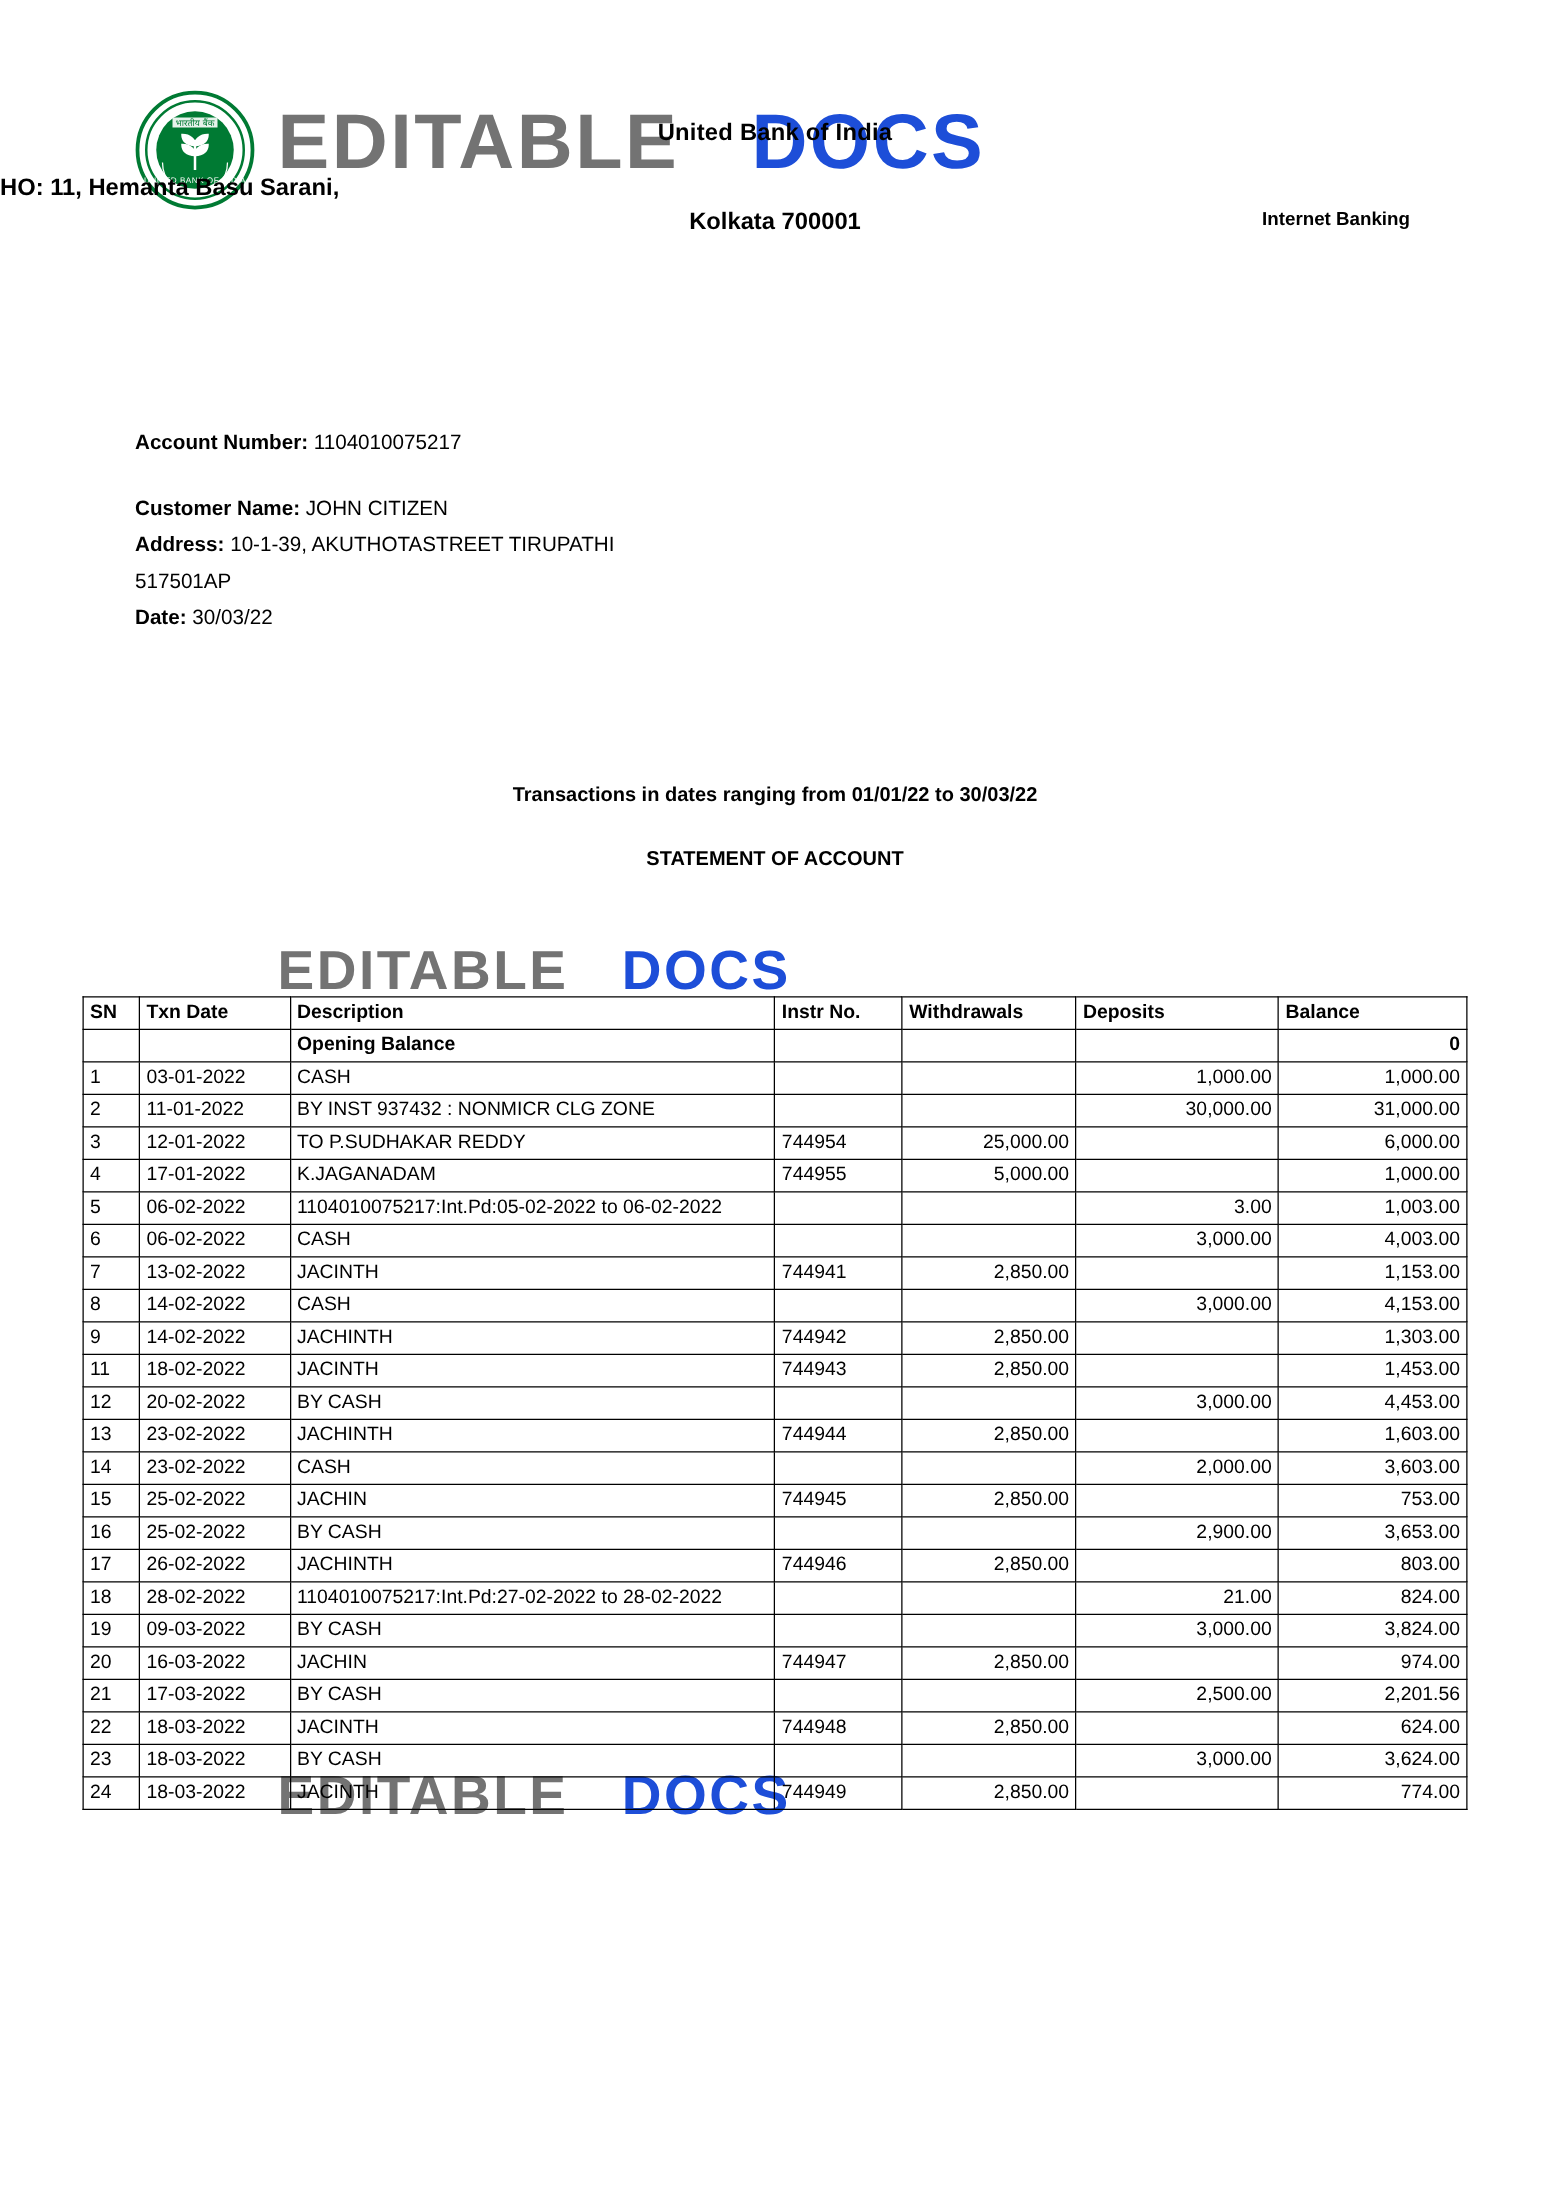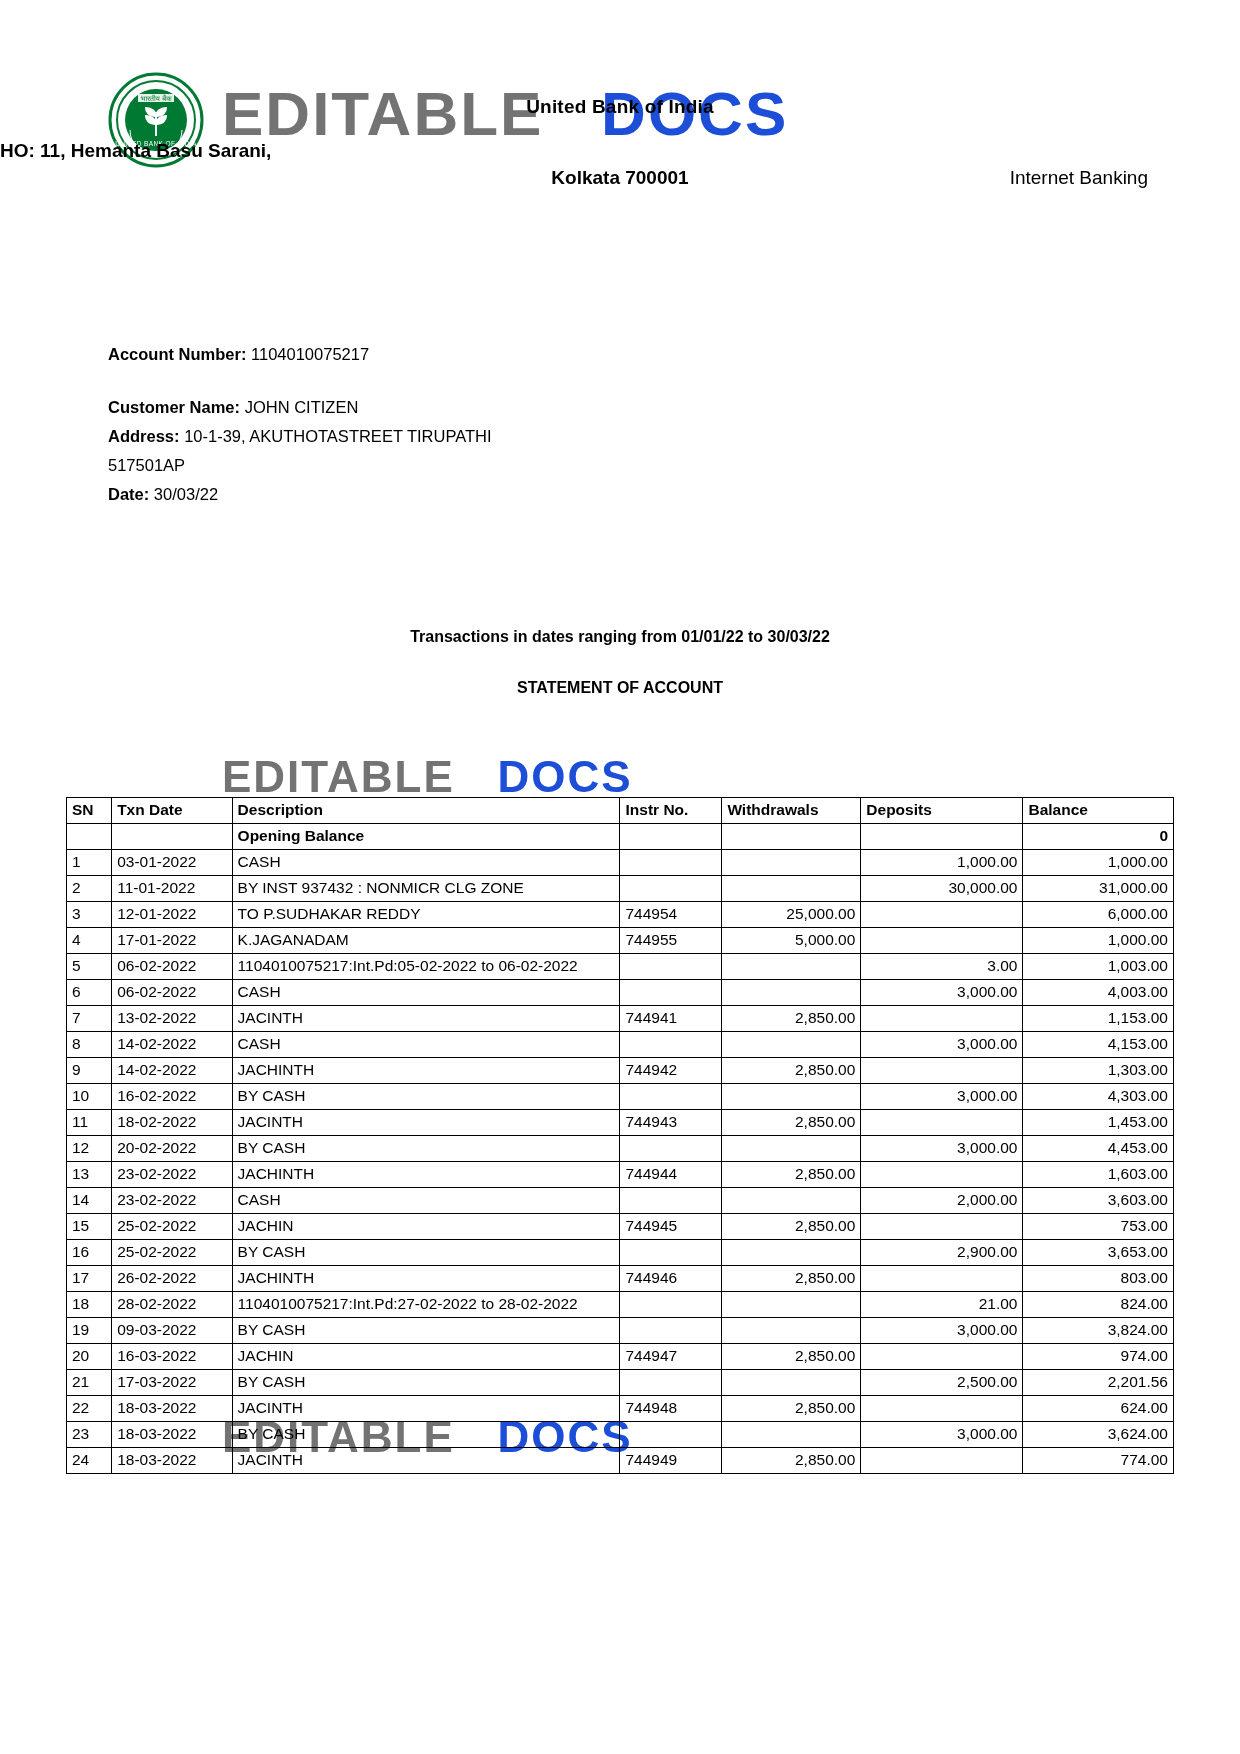--- a/index.html
+++ b/index.html
@@ -84,24 +84,24 @@
     position: absolute;
     left: 0;
     top: 107px;
     width: 1240px;
     text-align: center;
     font-size: 19px;
     font-weight: bold;
   }
   .ib-label {
     position: absolute;
-    right: 92px;
+    right: 112px;
     top: 107px;
-    font-size: 19px;
-    font-weight: normal;
+    font-size: 15px;
+    font-weight: bold;
   }
 
   
   .acct {
     position: absolute;
     left: 108px;
     top: 340px;
     font-size: 16.5px;
     line-height: 29px;
   }
@@ -348,29 +348,20 @@
         <tr>
           <td>9</td>
           <td class="nowrap">14-02-2022</td>
           <td class="desc-cell">JACHINTH</td>
           <td class="nowrap">744942</td>
           <td class="num">2,850.00</td>
           <td class="num"></td>
           <td class="num">1,303.00</td>
         </tr>
         <tr>
-          <td>10</td>
-          <td class="nowrap">16-02-2022</td>
-          <td class="desc-cell">BY CASH</td>
-          <td class="nowrap"></td>
-          <td class="num"></td>
-          <td class="num">3,000.00</td>
-          <td class="num">4,303.00</td>
-        </tr>
-        <tr>
           <td>11</td>
           <td class="nowrap">18-02-2022</td>
           <td class="desc-cell">JACINTH</td>
           <td class="nowrap">744943</td>
           <td class="num">2,850.00</td>
           <td class="num"></td>
           <td class="num">1,453.00</td>
         </tr>
         <tr>
           <td>12</td>

